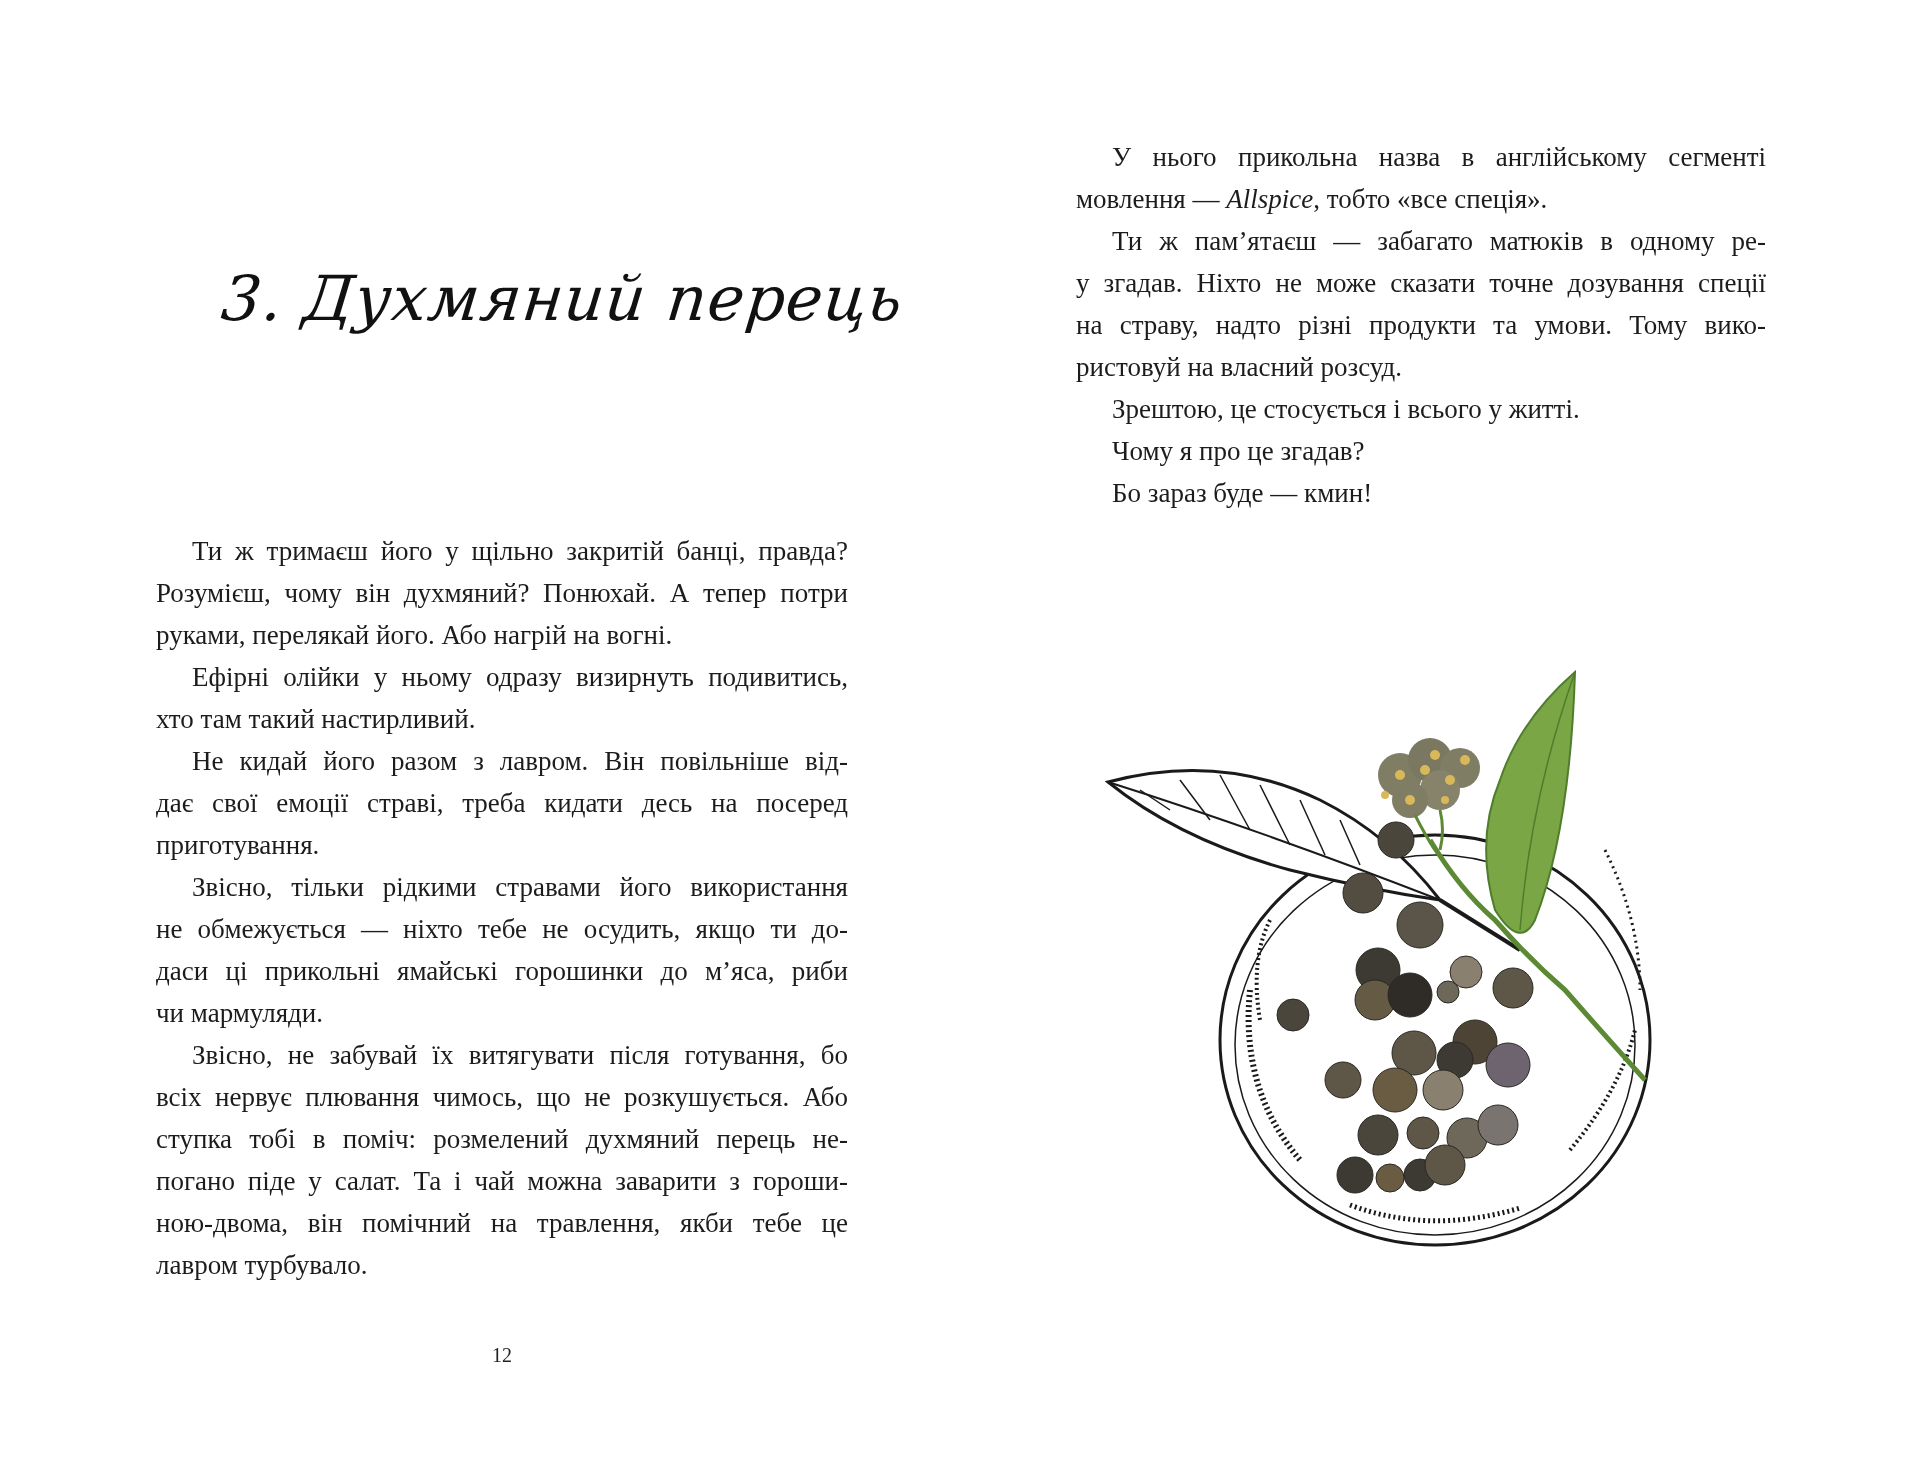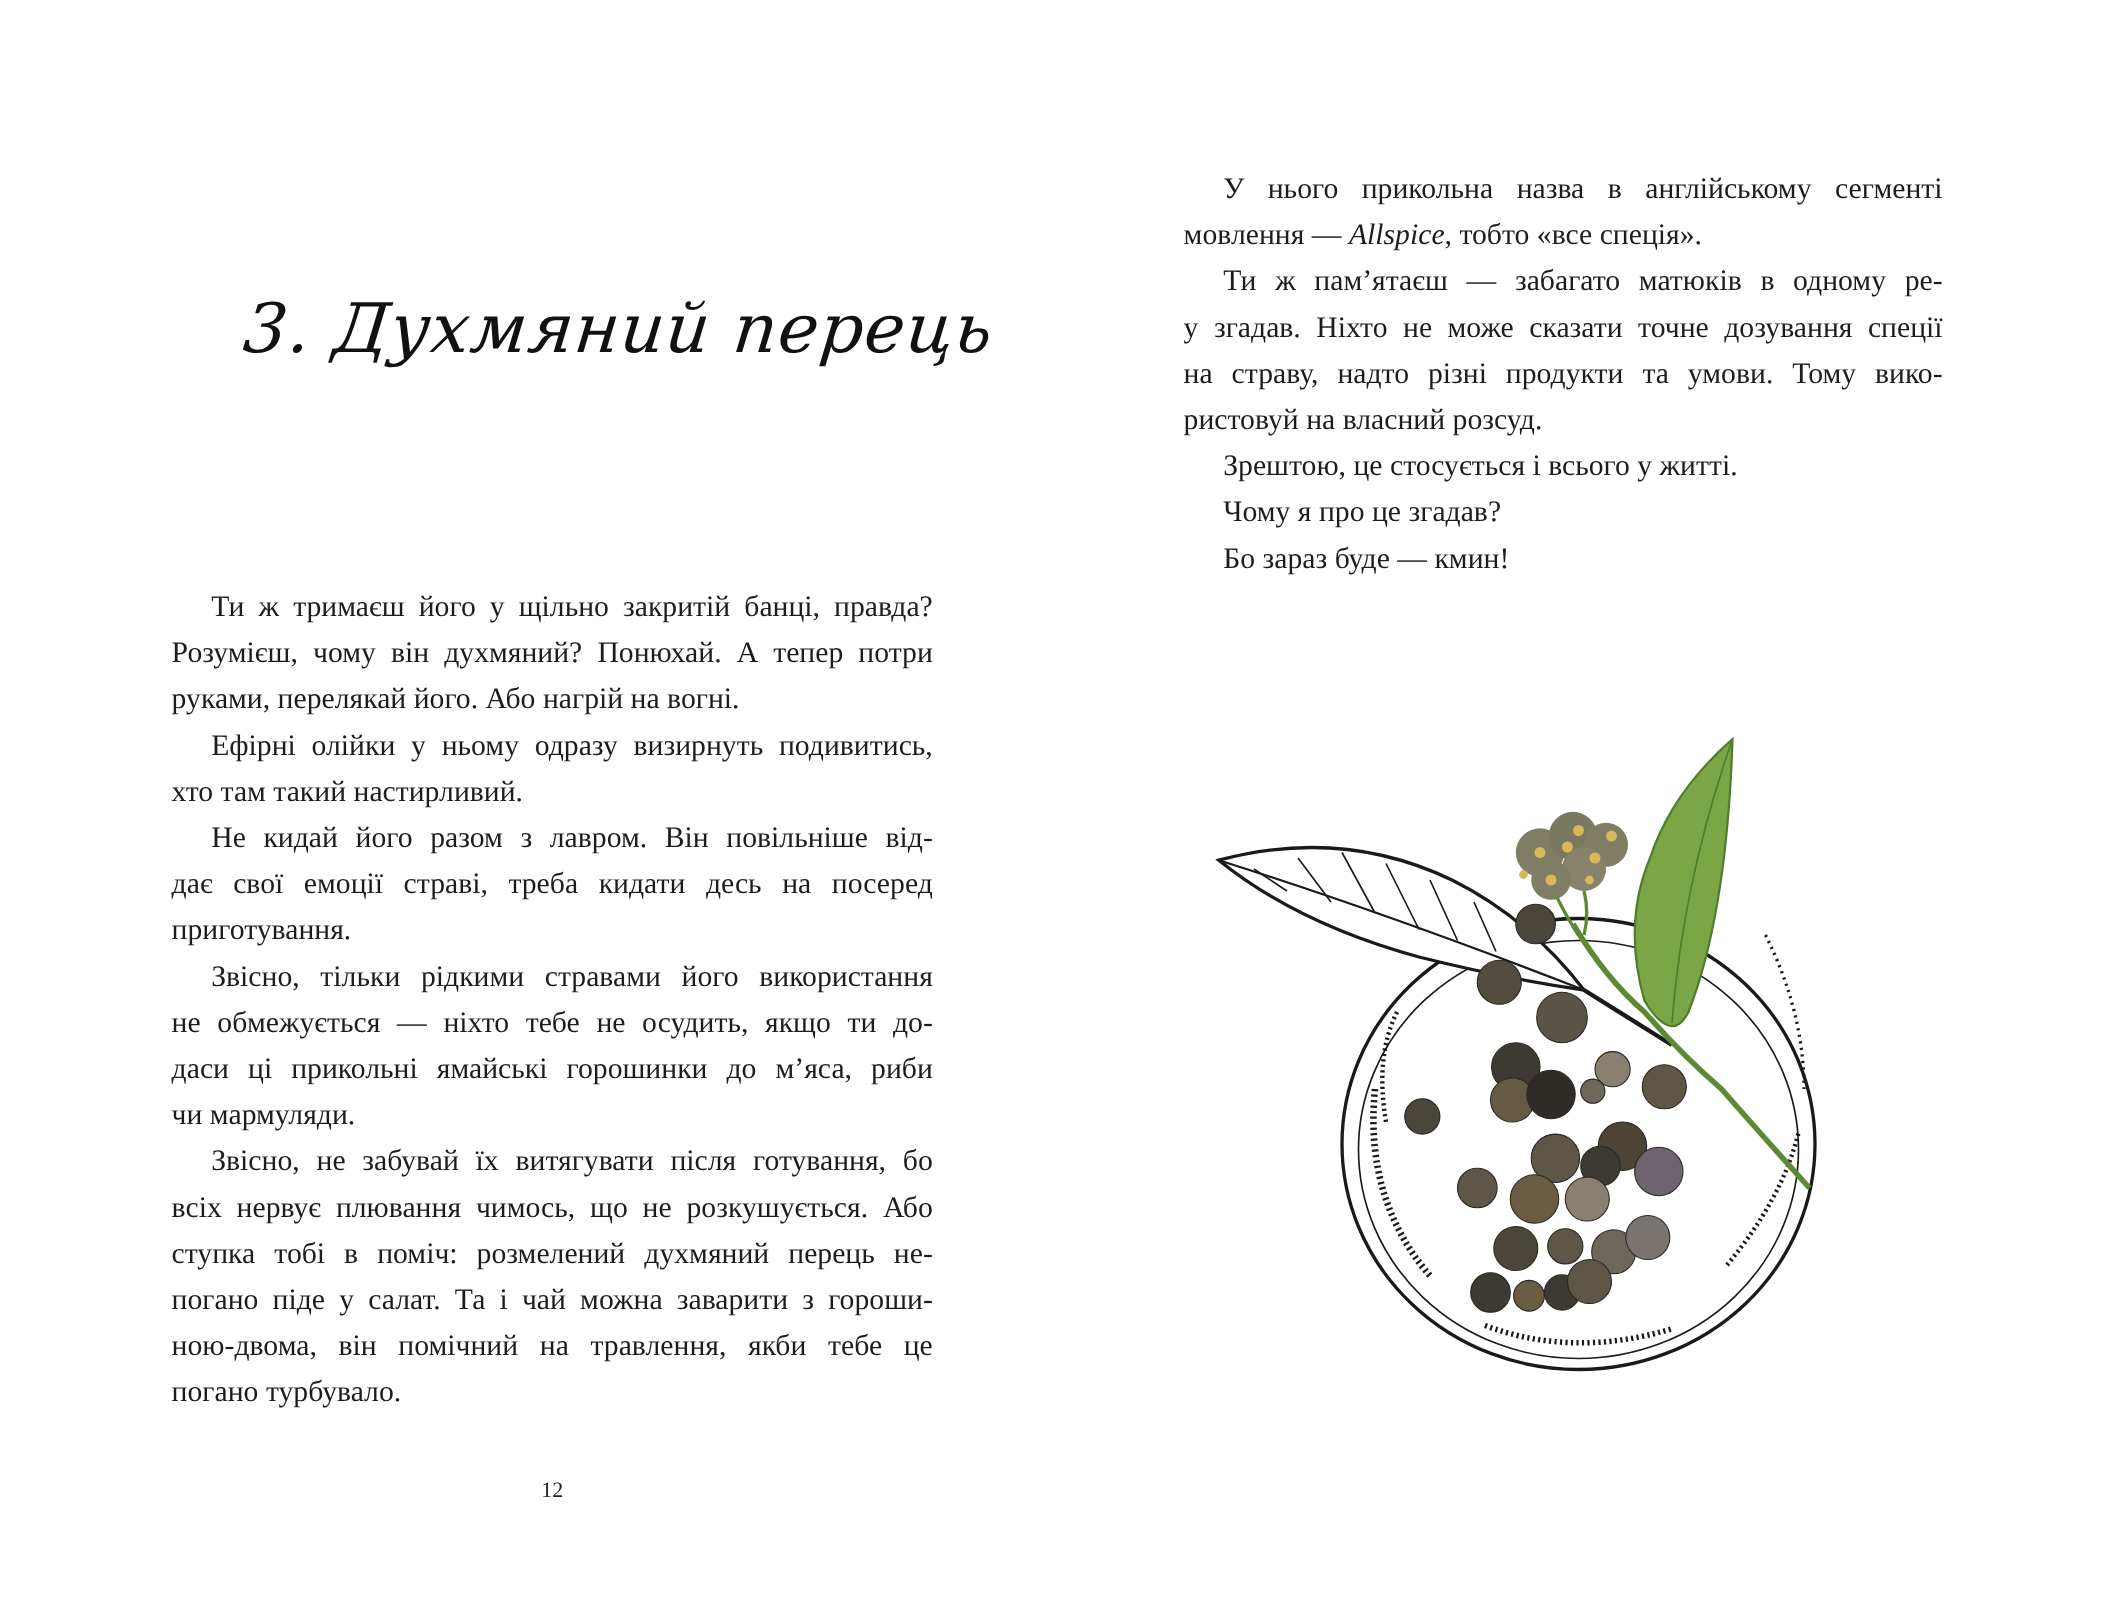--- a/index.html
+++ b/index.html
@@ -51,21 +51,21 @@
       font-family: "Liberation Serif", "DejaVu Serif", serif;
       font-size: 27px;
     }
     .left-text {
       left: 156px;
       top: 530px;
       width: 692px;
     }
     .right-text {
       left: 116px;
-      top: 150px;
+      top: 136px;
       width: 690px;
     }
     .body-text .line {
       display: block;
       white-space: nowrap;
       text-align-last: justify;
       text-align: justify;
     }
     .body-text .line.indent {
       padding-left: 36px;
@@ -111,21 +111,21 @@
         <span class="line last">приготування.</span>
         <span class="line indent">Звісно, тільки рідкими стравами його використання</span>
         <span class="line">не обмежується — ніхто тебе не осудить, якщо ти до-</span>
         <span class="line">даси ці прикольні ямайські горошинки до м’яса, риби</span>
         <span class="line last">чи мармуляди.</span>
         <span class="line indent">Звісно, не забувай їх витягувати після готування, бо</span>
         <span class="line">всіх нервує плювання чимось, що не розкушується. Або</span>
         <span class="line">ступка тобі в поміч: розмелений духмяний перець не-</span>
         <span class="line">погано піде у салат. Та і чай можна заварити з гороши-</span>
         <span class="line">ною-двома, він помічний на травлення, якби тебе це</span>
-        <span class="line last">погано турбувало.</span>
+        <span class="line last">лавром турбувало.</span>
       </div>
 
     <div class="page-number">12</div>
   </div>
 
   <div class="page-right">
     <div class="body-text right-text" id="right-text">
         <span class="line indent">У нього прикольна назва в англійському сегменті</span>
         <span class="line last"><span>мовлення — </span><em>Allspice</em><span>, тобто «все спеція».</span></span>
         <span class="line indent">Ти ж пам’ятаєш — забагато матюків в одному ре-</span>

